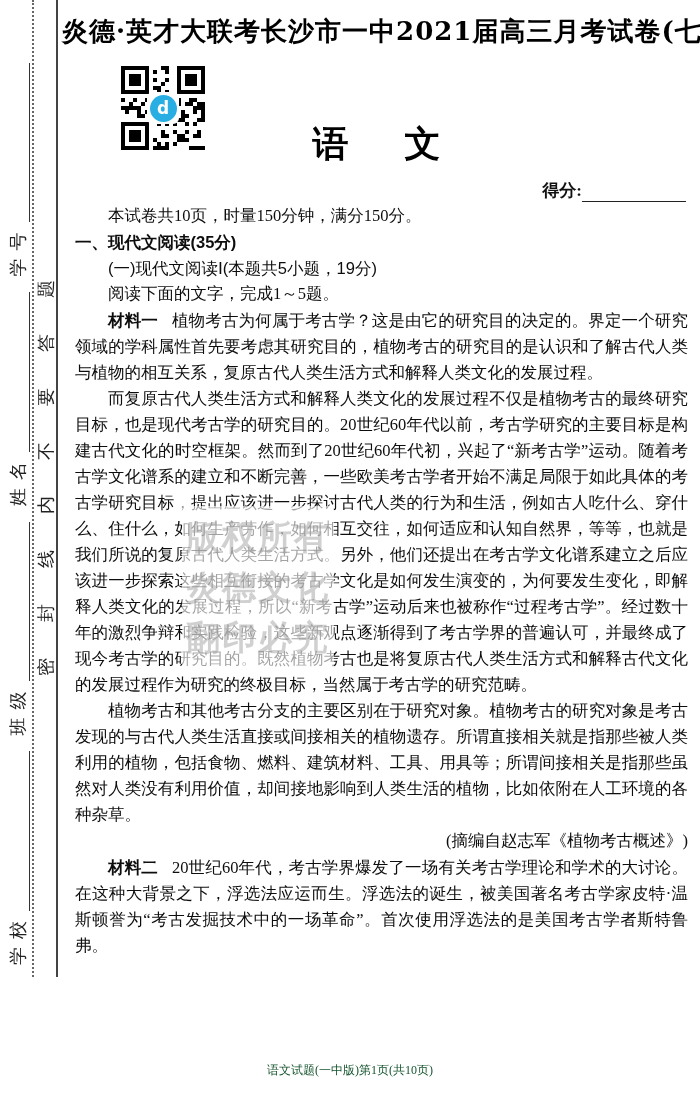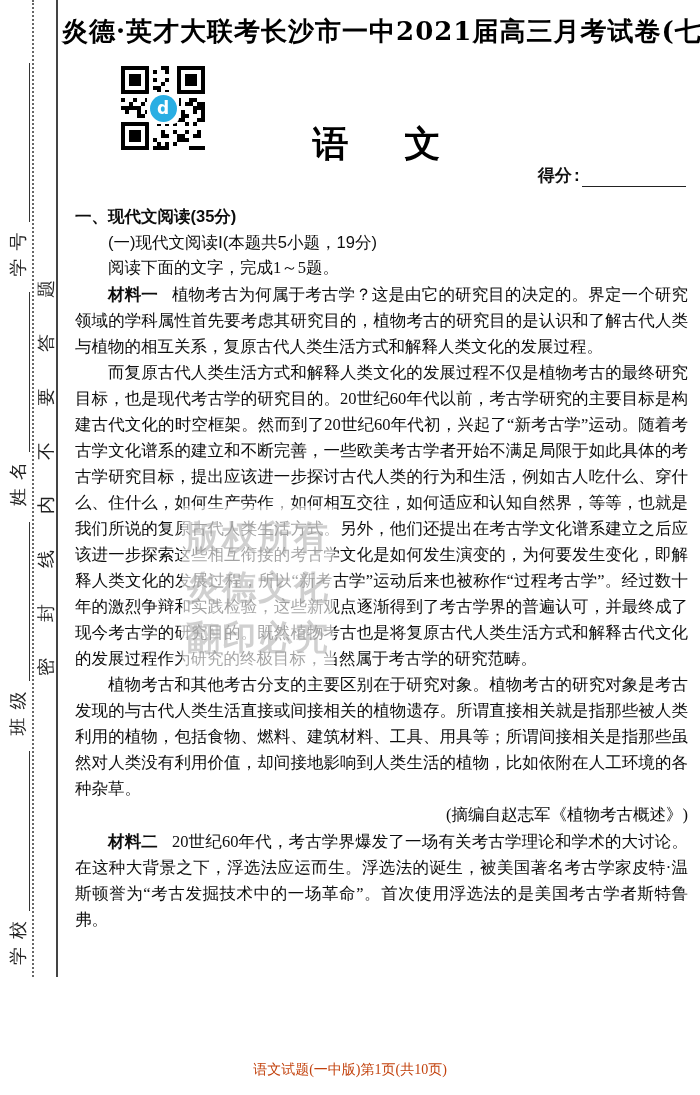--- a/index.html
+++ b/index.html
@@ -31,22 +31,22 @@
          letter-spacing:1px; white-space:nowrap; }
   .qr-wrap { position:absolute; left:121px; top:66px; width:84px; height:84px; }
   .qr-logo { position:absolute; left:26px; top:26px; width:32px; height:32px;
          background:#fff; border-radius:6px; display:flex; align-items:center; justify-content:center; }
   .qr-logo .disc { width:27px; height:27px; border-radius:50%; display:flex;
          align-items:center; justify-content:center; color:#fff; font-weight:bold;
          font-size:17px; font-family:"DejaVu Sans","Liberation Sans",sans-serif; }
   .subject { position:absolute; left:75px; top:80px; width:613px; text-align:center;
          font-size:36px; font-weight:bold; letter-spacing:10px; color:#000;
          font-family:"Liberation Sans","DejaVu Sans",sans-serif;margin-top:40px; }
-  .score { position:absolute; top:164px; right:14px; font-size:17px; font-weight:bold;
-         font-family:Liberation Mono, monospace; }
+  .score { position:absolute; top:179px; right:14px; font-size:17px; font-weight:bold;
+         font-family:Liberation Serif, serif; }
   .score .blank { display:inline-block; width:104px; border-bottom:1.5px solid #222;
          height:18px; vertical-align:bottom; }
 
   
   .content { position:absolute; left:75px; top:203px; width:613px;
          font-size:16.5px; line-height:26px; text-align:justify; color:#0d0d0d; }
   .content p.ind { text-indent:2em; }
   .h-sec { font-weight:bold; font-family:"Liberation Sans","DejaVu Sans",sans-serif; }
   .h-sub { font-weight:normal; text-indent:2em;
          font-family:"Liberation Sans","DejaVu Sans",sans-serif; }
@@ -57,21 +57,21 @@
   
   .watermark { position:absolute; left:182px; top:506px; width:152px; padding:6px 0;
          z-index:3; pointer-events:none; text-align:center;
          background:rgba(255,255,255,0.62);
          font-size:34px; line-height:50px; font-weight:bold;
          color:rgba(150,150,150,0.45); letter-spacing:2px;
          font-family:"DejaVu Serif","Liberation Serif",serif; }
 
   
   .footer { position:absolute; left:0; bottom:16px; width:700px; text-align:center;
-         font-size:14px; color:#c2410c; }
+         font-size:12px; color:#14532d; }
 </style>
 </head>
 <body>
 
 <div class="seal-line-dotted"></div>
 <div class="seal-line-solid"></div>
 
 <div class="side-fields">
   <span class="fld">
     <span class="lab">学校</span>
@@ -196,20 +196,21 @@
   <span>得分:</span><span class="blank"></span>
 </div>
 
 <div class="watermark">
   <div>版权所有</div>
   <div>炎德文化</div>
   <div>翻印必究</div>
 </div>
 
 <div class="content">
+  <p class="ind">本试卷共10页，时量150分钟，满分150分。</p>
   <div class="h-sec">一、现代文阅读(35分)</div>
   <div class="h-sub">(一)现代文阅读Ⅰ(本题共5小题，19分)</div>
   <p class="ind">阅读下面的文字，完成1～5题。</p>
   <p class="ind"><span class="mat-label">材料一</span><span>植物考古为何属于考古学？这是由它的研究目的决定的。界定一个研究领域的学科属性首先要考虑其研究目的，植物考古的研究目的是认识和了解古代人类与植物的相互关系，复原古代人类生活方式和解释人类文化的发展过程。</span></p>
   <p class="ind">而复原古代人类生活方式和解释人类文化的发展过程不仅是植物考古的最终研究目标，也是现代考古学的研究目的。20世纪60年代以前，考古学研究的主要目标是构建古代文化的时空框架。然而到了20世纪60年代初，兴起了“新考古学”运动。随着考古学文化谱系的建立和不断完善，一些欧美考古学者开始不满足局限于如此具体的考古学研究目标，提出应该进一步探讨古代人类的行为和生活，例如古人吃什么、穿什么、住什么，如何生产劳作，如何相互交往，如何适应和认知自然界，等等，也就是我们所说的复原古代人类生活方式。另外，他们还提出在考古学文化谱系建立之后应该进一步探索这些相互衔接的考古学文化是如何发生演变的，为何要发生变化，即解释人类文化的发展过程，所以“新考古学”运动后来也被称作“过程考古学”。经过数十年的激烈争辩和实践检验，这些新观点逐渐得到了考古学界的普遍认可，并最终成了现今考古学的研究目的。既然植物考古也是将复原古代人类生活方式和解释古代文化的发展过程作为研究的终极目标，当然属于考古学的研究范畴。</p>
   <p class="ind">植物考古和其他考古分支的主要区别在于研究对象。植物考古的研究对象是考古发现的与古代人类生活直接或间接相关的植物遗存。所谓直接相关就是指那些被人类利用的植物，包括食物、燃料、建筑材料、工具、用具等；所谓间接相关是指那些虽然对人类没有利用价值，却间接地影响到人类生活的植物，比如依附在人工环境的各种杂草。</p>
   <p class="src">(摘编自赵志军《植物考古概述》)</p>
   <p class="ind"><span class="mat-label">材料二</span><span>20世纪60年代，考古学界爆发了一场有关考古学理论和学术的大讨论。在这种大背景之下，浮选法应运而生。浮选法的诞生，被美国著名考古学家皮特·温斯顿誉为“考古发掘技术中的一场革命”。首次使用浮选法的是美国考古学者斯特鲁弗。</span></p>
 </div>
 

